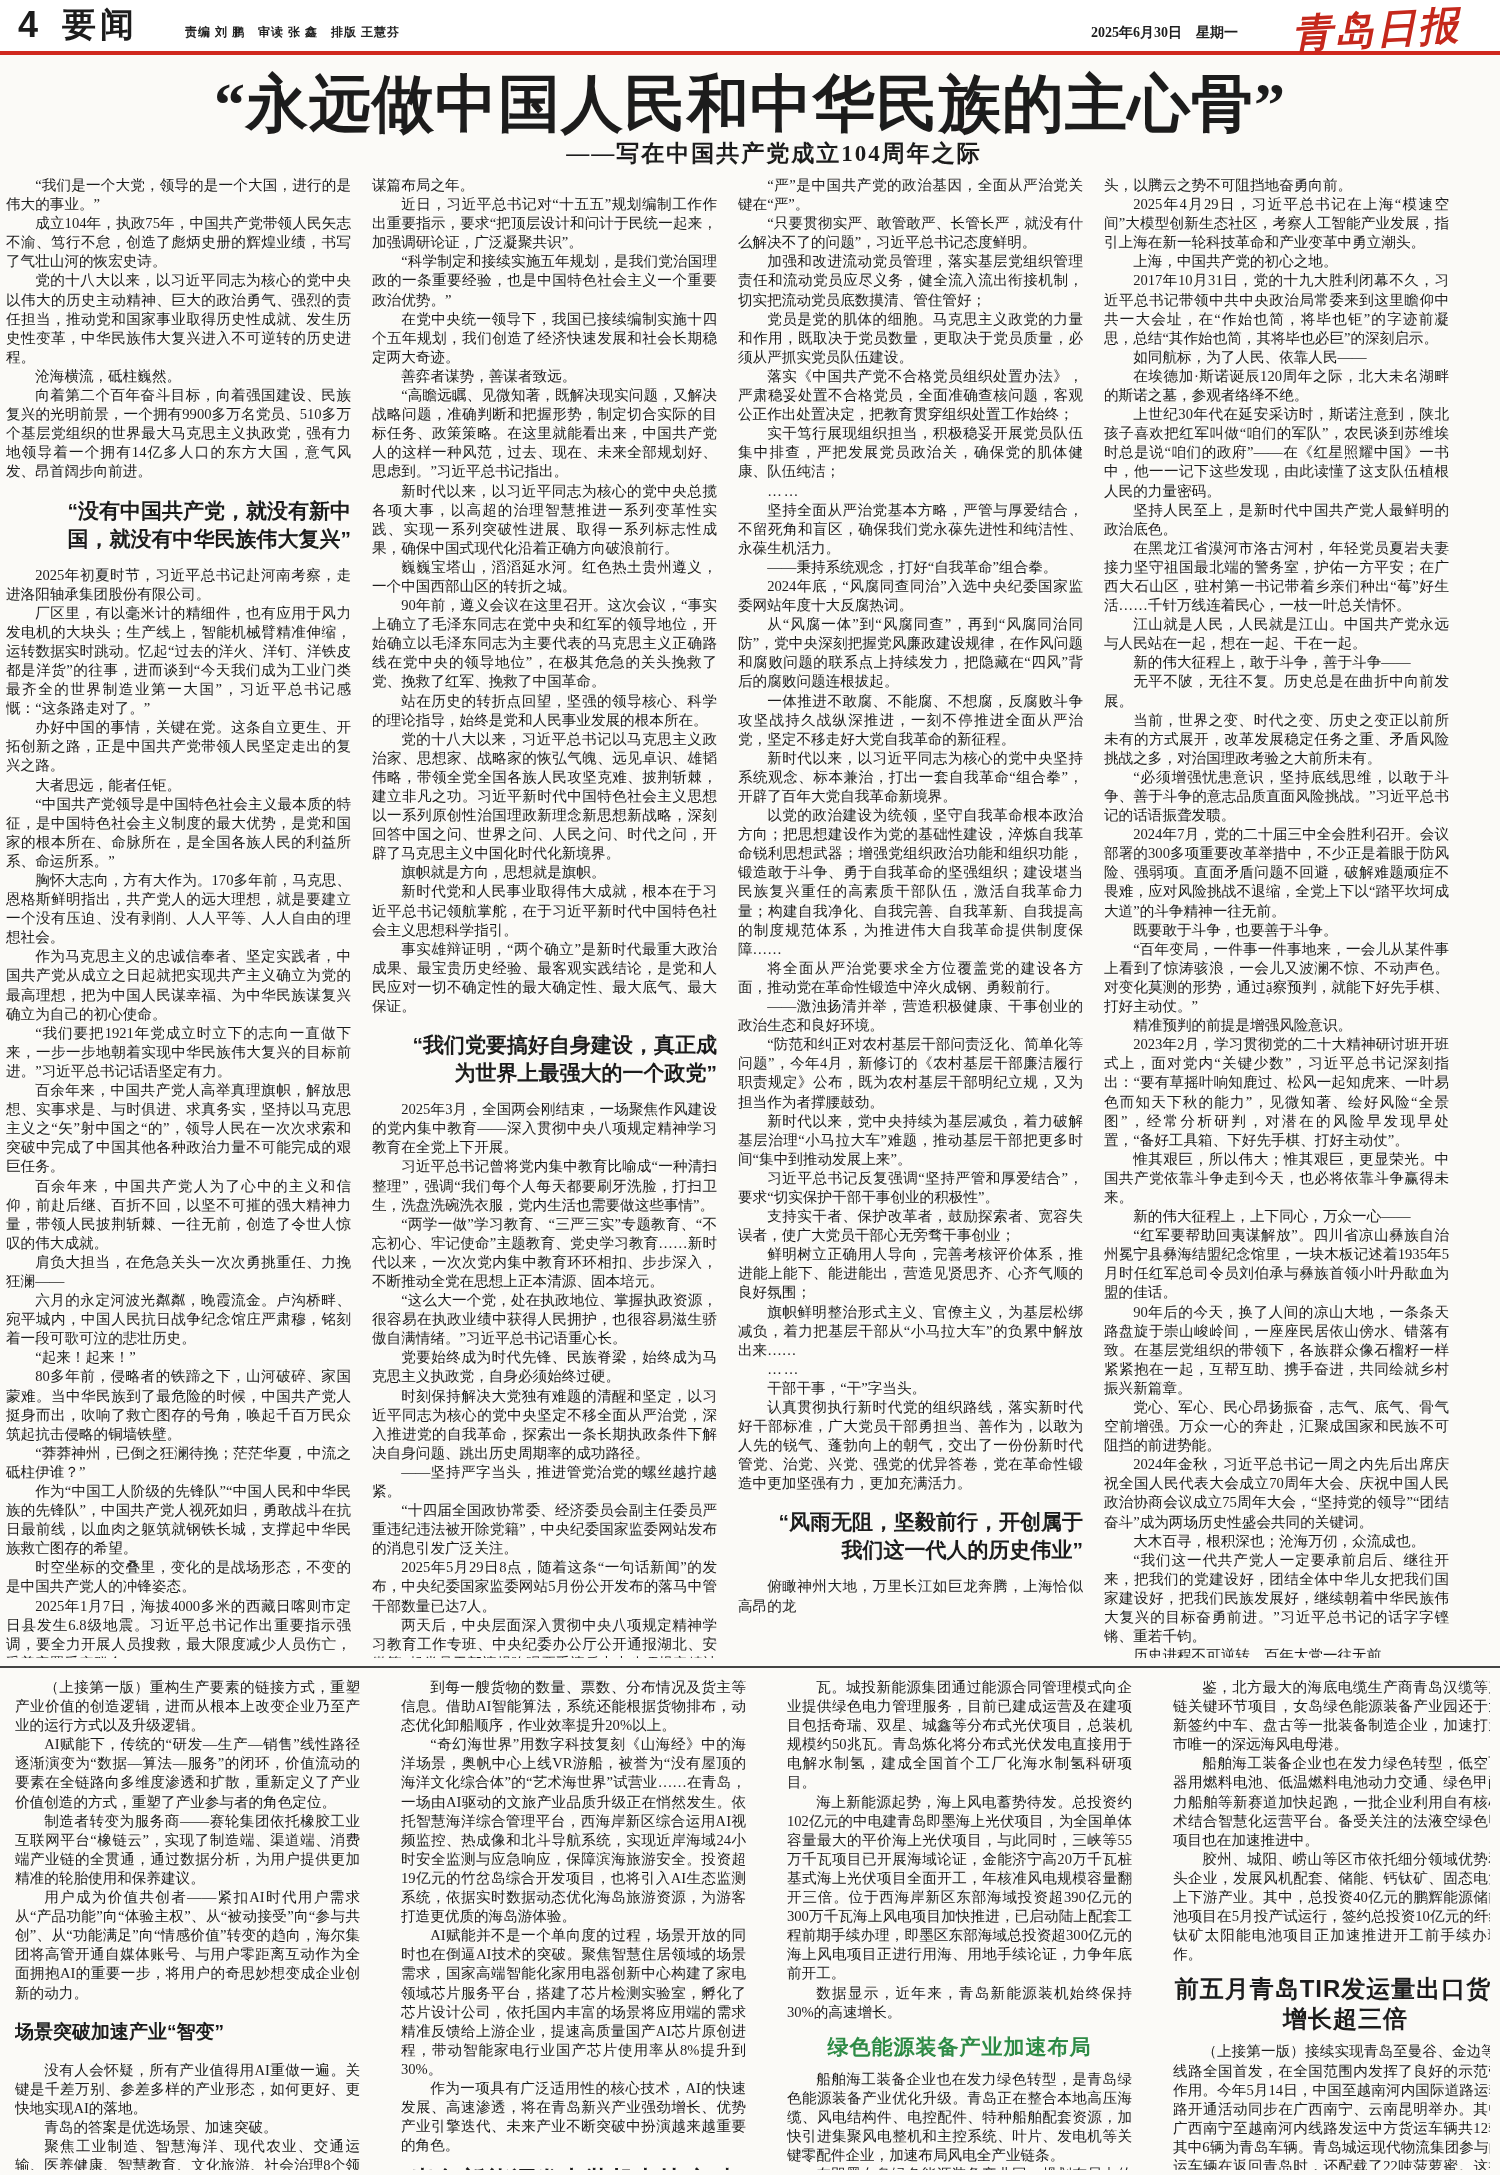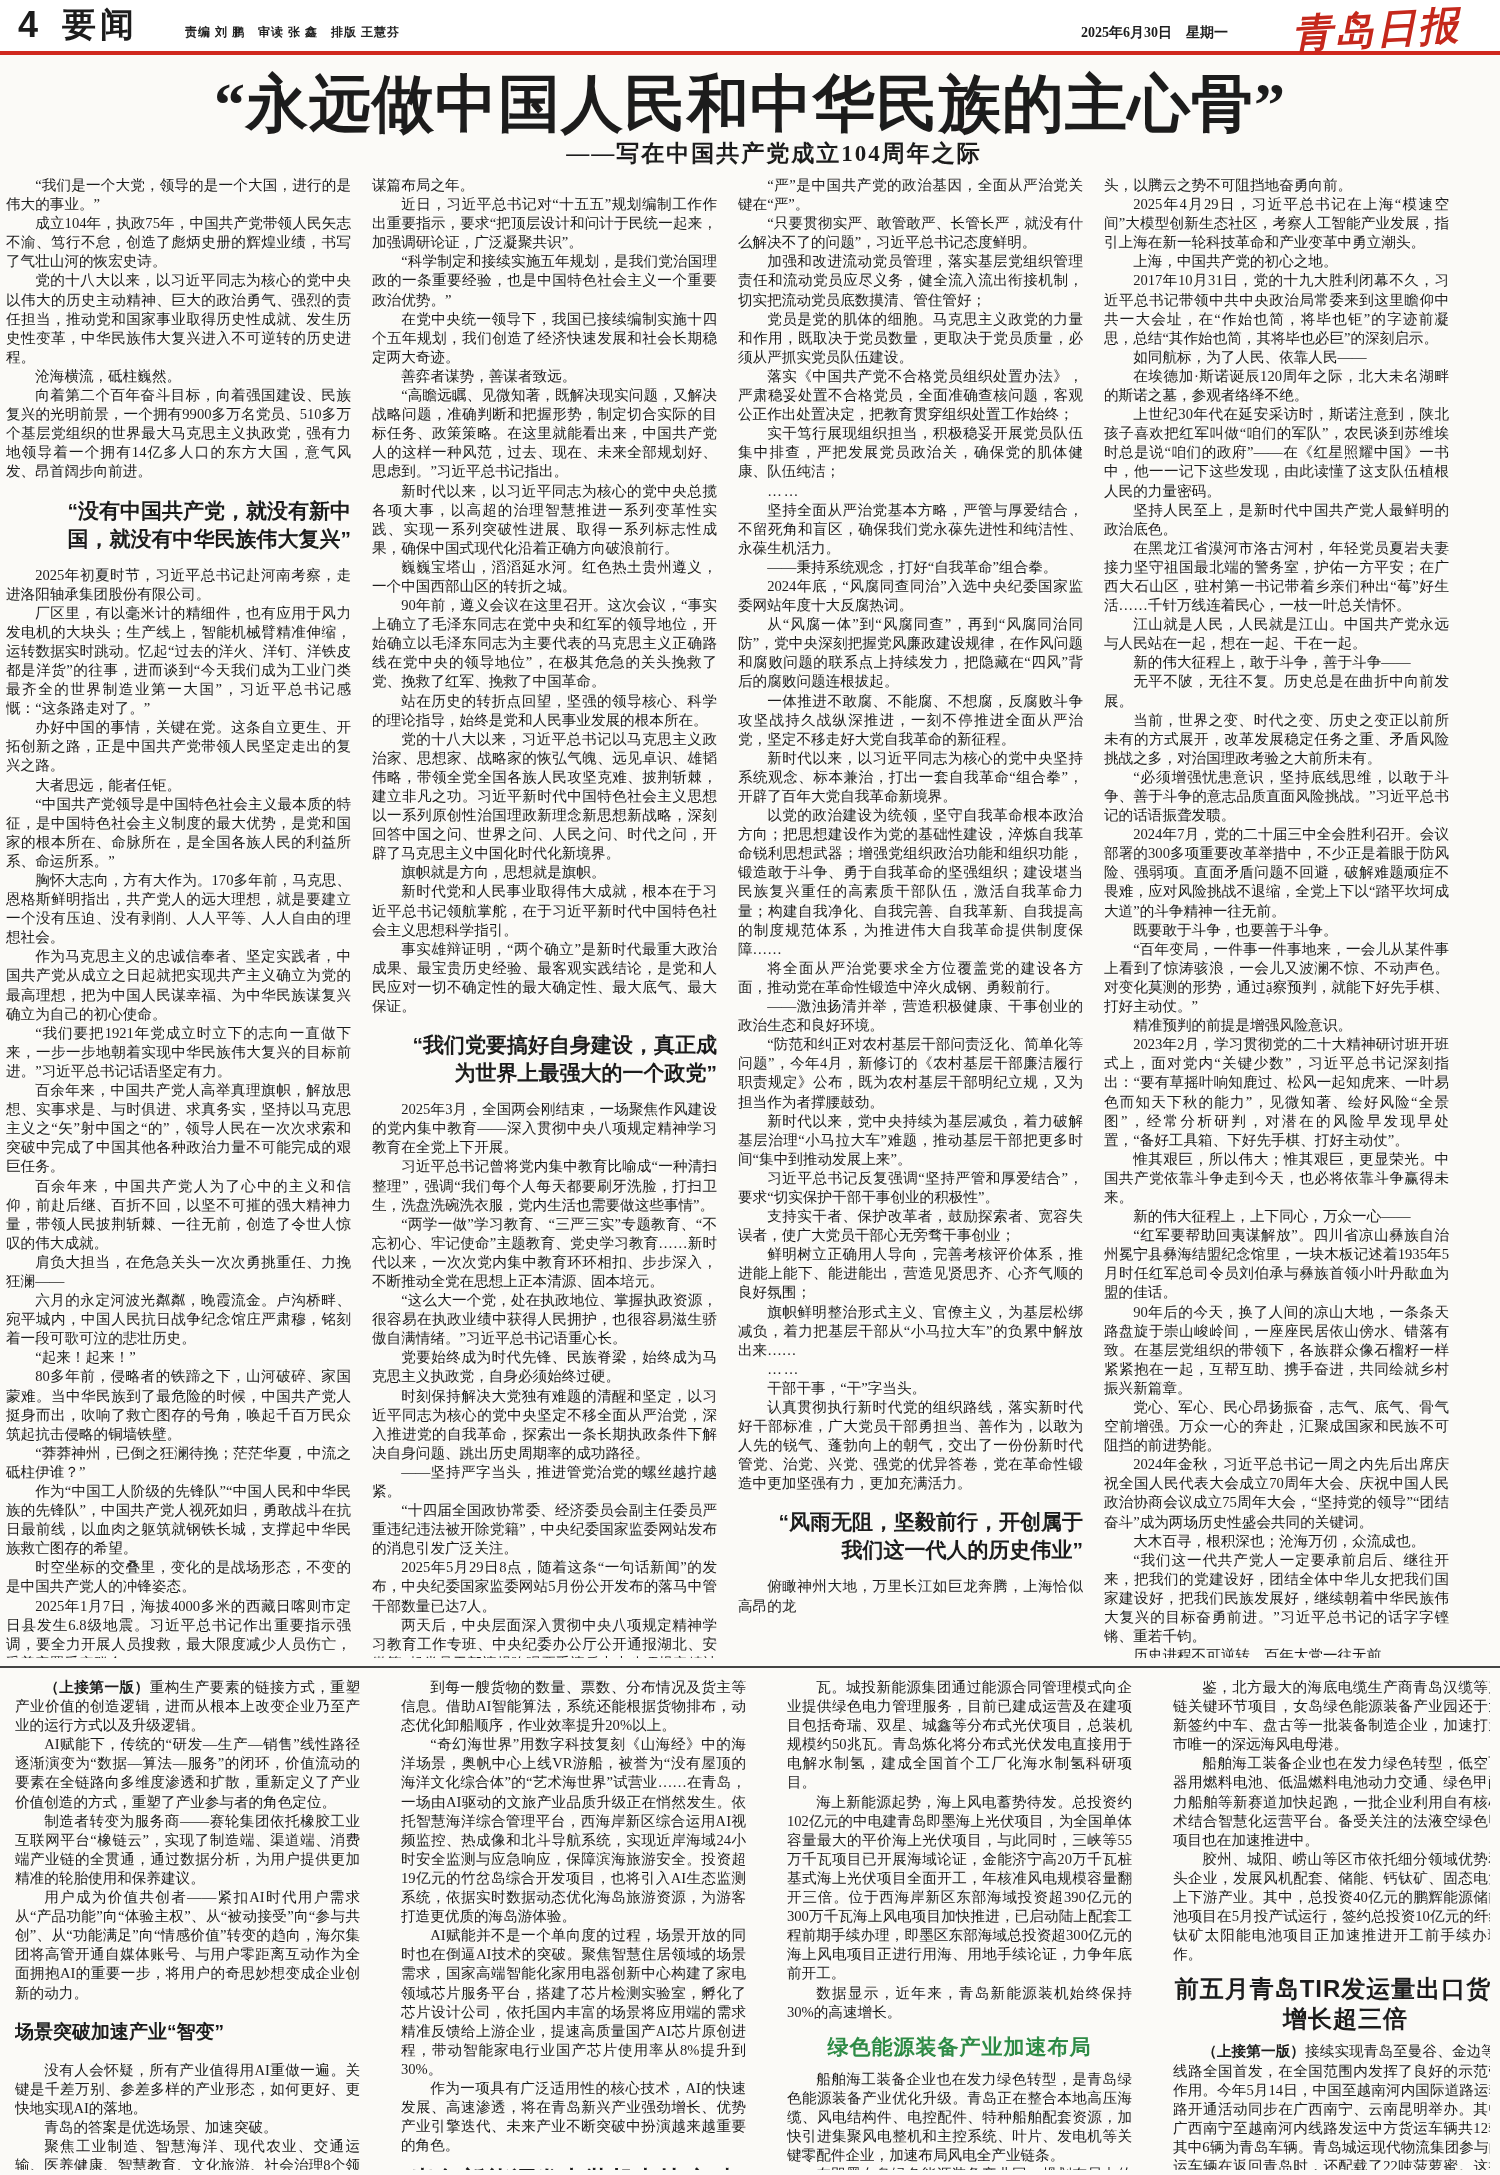--- a/index.html
+++ b/index.html
@@ -3,41 +3,41 @@
 <meta charset="utf-8">
 <style>
   html,body{margin:0;padding:0;}
   body{width:1500px;height:2175px;position:relative;background:#fbfaf7;color:#1c1c1c;
        font-family:"Liberation Serif","DejaVu Serif",serif;}
   
   .header{position:absolute;top:0;left:0;width:1500px;height:51px;border-bottom:4px solid #d0281e;background:#fff;}
   .pageno{position:absolute;left:18px;top:4px;font-size:36px;font-weight:700;font-family:"Liberation Sans",sans-serif;}
   .section{position:absolute;left:62px;top:2px;font-size:34px;font-weight:900;letter-spacing:4px;}
   .credits{position:absolute;left:185px;top:24px;font-size:12px;font-weight:700;color:#222;letter-spacing:1px;}
-  .hdate{position:absolute;right:272px;top:24px;font-size:14px;font-weight:700;}
+  .hdate{position:absolute;right:262px;top:24px;font-size:14px;font-weight:700;}
   .masthead{position:absolute;right:40px;top:2px;font-size:40px;color:#c5281c;font-weight:700;font-style:italic;
             font-family:"DejaVu Serif",serif;transform:rotate(-3deg);letter-spacing:2px;}
   
   .bigtitle{position:absolute;top:62px;left:0;width:1500px;text-align:center;font-size:62px;font-weight:900;
             letter-spacing:1px;font-family:"Liberation Serif",serif;}
   .subtitle{position:absolute;top:138px;left:0;width:1500px;text-align:center;font-size:23px;font-weight:600;letter-spacing:2px;padding-left:24px;}
   
   .main-cols{position:absolute;top:176px;left:6px;width:1475px;height:1482px;display:flex;gap:21px;overflow:hidden;}
   .mcol{width:345px;min-width:345px;height:1482px;overflow:hidden;text-align:justify;}
   .mcol p{margin:0;font-size:14.6px;line-height:19.1px;text-indent:2em;}
   .mcol p.noind{text-indent:0;}
   h3.qsub{font-size:21px;line-height:28px;font-weight:900;margin:15px 0 13px 12px;text-indent:1em;text-align:right;
           font-family:Liberation Sans, sans-serif;}
   .dots{text-indent:2em;letter-spacing:2px;}
   
   .divider{position:absolute;top:1666px;left:0;width:1500px;border-top:2px solid #444;}
   .bottom-cols{position:absolute;top:1678px;left:15px;width:1475px;height:492px;display:flex;gap:41px;overflow:hidden;}
   .bcol{width:345px;min-width:345px;height:492px;overflow:hidden;text-align:justify;}
   .bcol p{margin:0;font-size:14.6px;line-height:19.1px;text-indent:2em;}
-  .contlead{font-weight:700;font-family:"Liberation Sans",sans-serif;}
+  .contlead{font-weight:400;font-family:"Liberation Sans",sans-serif;}
   h3.smallsub{font-size:19px;font-weight:900;text-align:left;margin:16px 0;text-indent:0;
               font-family:"Liberation Sans",sans-serif;}
   h2.bhl{font-size:24px;font-weight:900;text-align:center;margin:10px 0 8px 0;letter-spacing:1px;text-indent:0;
          font-family:"Liberation Sans",sans-serif;line-height:30px;}
   h2.bhl.green{color:#2e8b46;font-size:21px;}
 </style>
 </head>
 <body>
 
 <div class="header">

